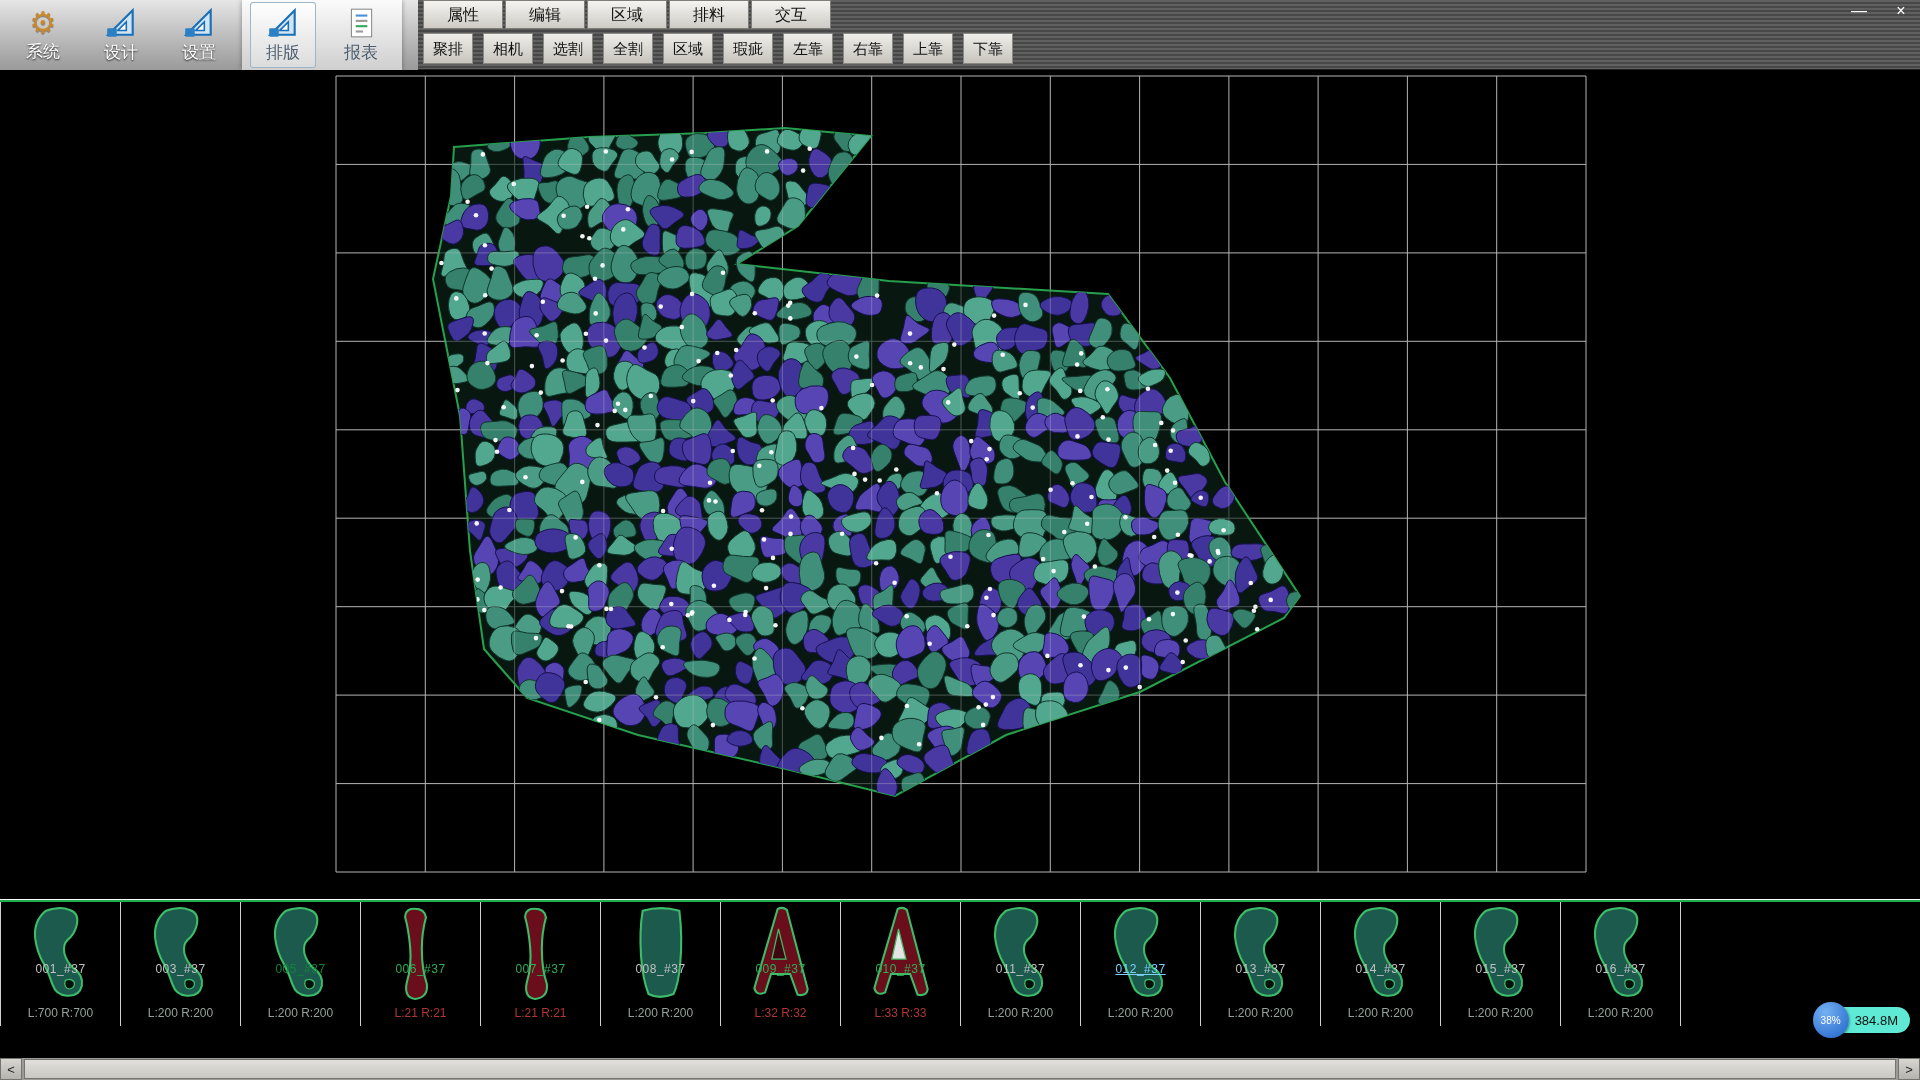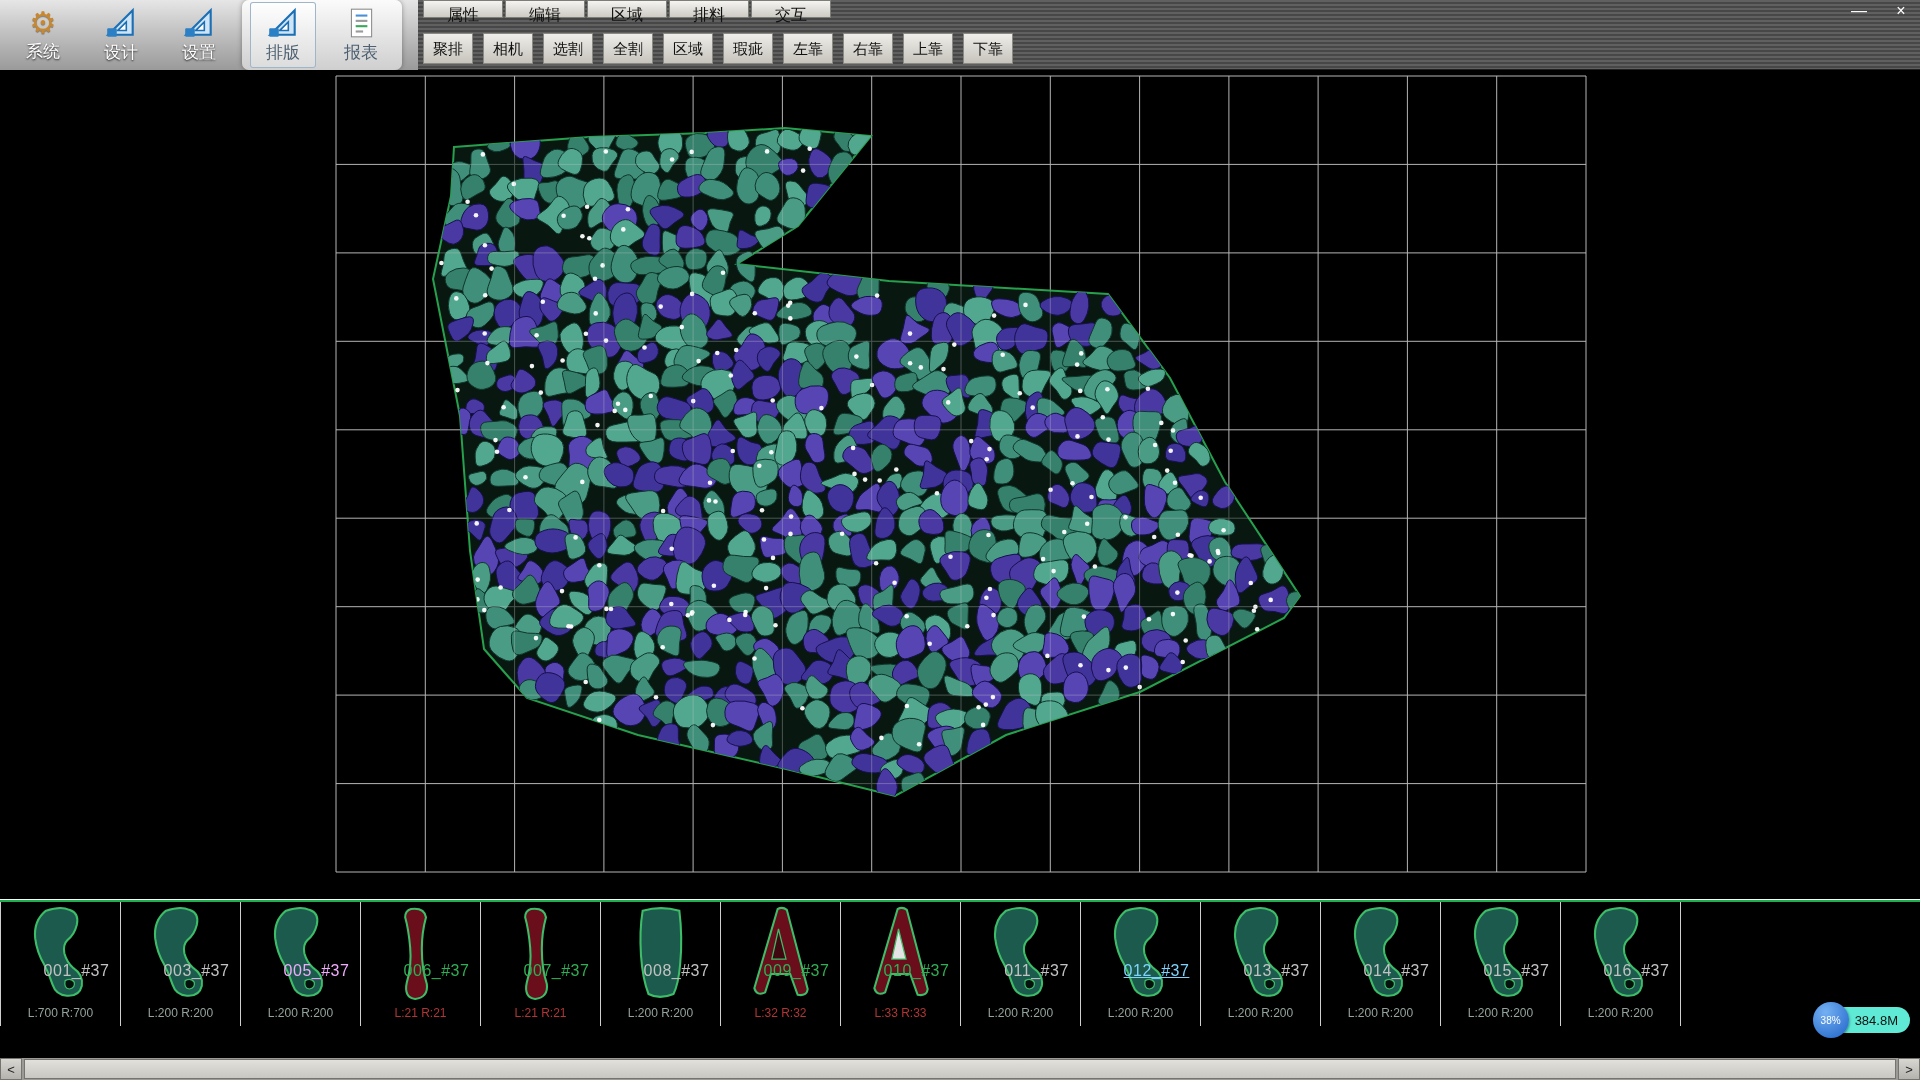--- a/index.html
+++ b/index.html
@@ -10,31 +10,31 @@
   
   .ribbon { height:70px; position:relative; flex:0 0 70px;
             background:repeating-linear-gradient(180deg,#606060 0 2px,#474747 2px 4px);
             border-bottom:1px solid #222; }
   .app-buttons { position:absolute; left:0; top:0; height:70px; width:418px;
                  background:linear-gradient(180deg,#e6e6e6 0%,#c2c2c2 45%,#9a9a9a 100%);
                  display:flex; align-items:center; padding-left:4px; }
   .app-btn { width:66px; height:66px; margin:0 6px; display:flex; flex-direction:column;
              align-items:center; justify-content:center; gap:1px; border-radius:3px; cursor:default; }
   .app-btn .lbl { font-size:17px; color:#fff; text-shadow:0 1px 2px rgba(0,0,0,.85); }
-  .mode-group { display:flex; height:70px; align-items:center; border-radius:7px;
+  .mode-group { display:flex; height:70px; align-items:center; border-radius:0;
                 background:linear-gradient(180deg,#fbfbfb,#cfcfcf); padding:9px 2px; margin-left:4px;
                 box-shadow:0 0 5px rgba(0,0,0,.35); }
   .mode-group .app-btn .lbl { color:#4d5f70; text-shadow:none; }
   .app-btn.selected { background:linear-gradient(180deg,#ffffff,#dcdcdc);
                       box-shadow:inset 0 0 0 1px #9fb6c8; }
   .icon-svg { width:34px; height:34px; }
   .gear-glyph { font-size:30px; line-height:32px; color:#c8882f; text-shadow:0 1px 1px rgba(0,0,0,.4); }
 
   .menu-tabs { position:absolute; left:423px; top:0; display:flex; gap:2px; }
-  .menu-tab { width:80px; height:18px; font-size:16px; color:#101010; text-align:center;
+  .menu-tab { width:80px; height:29px; font-size:16px; color:#101010; text-align:center;
               line-height:27px; background:linear-gradient(180deg,#f5f4f1,#cdcbc4);
               border:1px solid #7e7e78; cursor:default; }
   .tool-row { position:absolute; left:423px; top:33px; display:flex; gap:10px; }
   .tool-btn { width:50px; height:31px; font-size:15px; color:#101010; text-align:center;
               line-height:29px; background:linear-gradient(180deg,#efede9,#c6c4bc);
               border:1px solid #8a8a84; cursor:default; }
 
   .win-controls { position:absolute; right:6px; top:0; display:flex; gap:16px; }
   .win-btn { width:26px; height:22px; color:#fff; font-size:16px; text-align:center;
              line-height:22px; cursor:default; }
@@ -43,22 +43,22 @@
   .canvas { flex:1 1 auto; position:relative; background:#000; overflow:hidden; }
   .canvas svg { position:absolute; inset:0; width:100%; height:100%; display:block; }
 
   
   .parts-strip { flex:0 0 158px; background:#000; position:relative;
                  border-top:2px solid #1fae4e; box-shadow:0 -1px 0 #ffffff; }
   .parts-row { display:flex; height:124px; border-left:1px solid #cfcfcf; }
   .part-cell { width:120px; height:124px; position:relative; border-right:1px solid #cfcfcf; }
   .part-shape { position:absolute; left:50%; top:2px; transform:translateX(-50%);
                 width:84px; height:100px; }
-  .part-name { position:absolute; top:60px; left:16px; width:100%; text-align:center;
-               font-size:16px; letter-spacing:.5px; z-index:2; }
+  .part-name { position:absolute; top:60px; left:0; width:100%; text-align:center;
+               font-size:12px; letter-spacing:.5px; z-index:2; }
   .part-lr { position:absolute; top:104px; left:0; width:100%; text-align:center;
              font-size:12px; z-index:2; }
 
   .mem-badge { position:absolute; right:10px; top:100px; height:36px; display:flex;
                align-items:center; z-index:5; }
   .mem-pill { background:#5eead4; border-radius:13px; height:26px; padding:0 12px 0 26px;
               font-size:13px; color:#111; display:flex; align-items:center; margin-left:-20px;
               box-shadow:0 1px 3px rgba(0,0,0,.5); }
   .progress-circle { width:36px; height:36px; border-radius:50%;
                      background:radial-gradient(circle at 35% 28%,#74b0f2,#1e62c8);
@@ -1071,21 +1071,21 @@
     <div class="part-name" style="color: rgb(194, 194, 194);">003_#37</div>
     <div class="part-lr" style="color: rgb(147, 163, 155);">L:200 R:200</div>
   </div>
 
 
   <div class="part-cell">
     <svg class="part-shape" viewBox="0 0 100 120">
             <path d="M32,8 Q50,2 60,7 Q72,11 69,25 Q66,37 58,43 Q52,49 54,59 Q57,70 65,77 Q77,85 75,98 Q72,111 57,110 Q44,109 40,97 Q36,85 30,73 Q21,58 19,41 Q17,20 32,8 Z" fill="#1c5a4e" stroke="#3dbd68" stroke-width="2.5"></path>
             <path d="M55,92 Q62,88 66,94 Q67,101 60,102 Q53,101 55,92 Z" fill="#04110c" stroke="#3dbd68" stroke-width="1.5"></path>
           </svg>
-    <div class="part-name" style="color: #f0abfc;">005_#37</div>
+    <div class="part-name" style="color: #15803d;">005_#37</div>
     <div class="part-lr" style="color: rgb(147, 163, 155);">L:200 R:200</div>
   </div>
 
   <div class="part-cell">
     <svg class="part-shape" viewBox="0 0 100 120">
             <path d="M38,6 Q54,4 56,16 Q51,34 51,54 Q51,78 57,96 Q59,112 43,114 Q29,112 33,94 Q39,74 37,52 Q35,30 31,16 Q31,8 38,6 Z" fill="#6a0e1c" stroke="#3dbd68" stroke-width="2.5"></path>
           </svg>
     <div class="part-name" style="color: rgb(47, 174, 85);">006_#37</div>
     <div class="part-lr" style="color: rgb(176, 54, 54);">L:21 R:21</div>
   </div>

